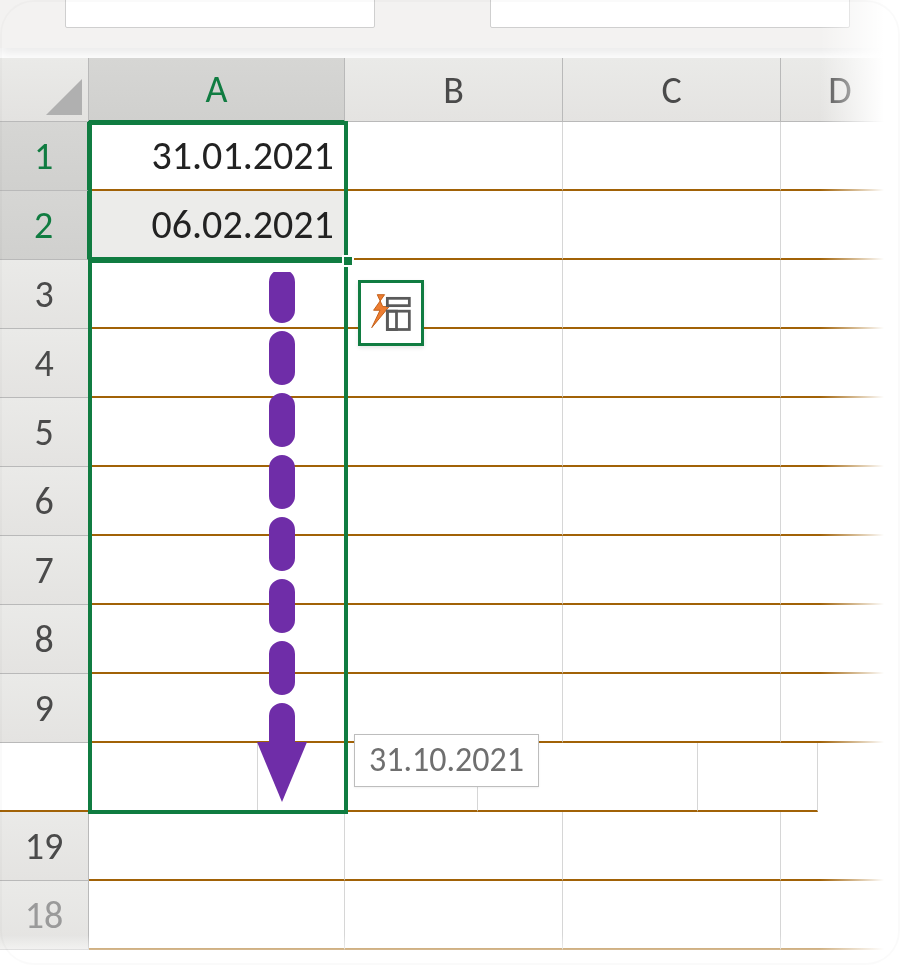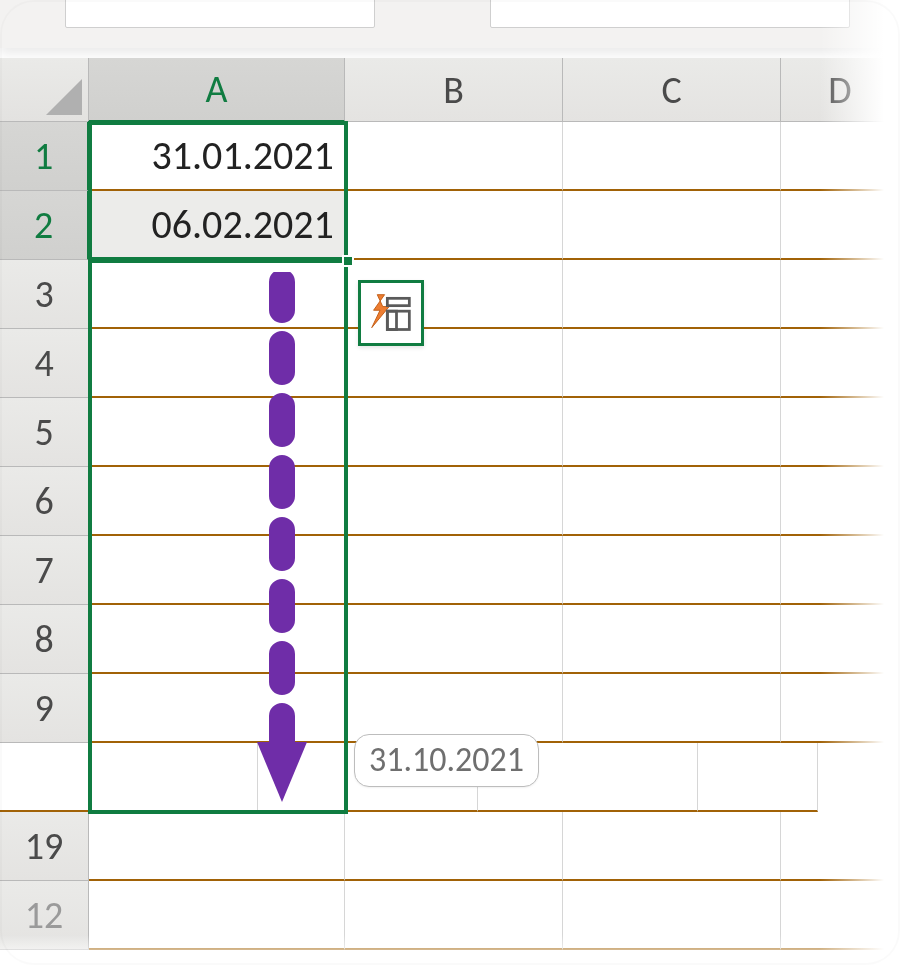--- a/index.html
+++ b/index.html
@@ -270,21 +270,21 @@
       <div class="cell colD"></div>
     </div>
     <div class="row">
       <div class="row-head">19</div>
       <div class="cell colA"></div>
       <div class="cell colB"></div>
       <div class="cell colC"></div>
       <div class="cell colD"></div>
     </div>
     <div class="row">
-      <div class="row-head" style="color:#9a9a9a;">12</div>
+      <div class="row-head" style="color:#9a9a9a;">18</div>
       <div class="cell colA"></div>
       <div class="cell colB"></div>
       <div class="cell colC"></div>
       <div class="cell colD"></div>
     </div>
   </div>
 
   <div class="sel-a1a2" style="left:88px; top:63px; width:260px; height:140px;"></div>
   <div class="drag-range" style="left:88px; top:201px; width:260px; height:555px;"></div>
   <div class="fill-handle" style="left:342px; top:197px;"></div>
@@ -293,21 +293,21 @@
      <span>
        <svg viewBox="0 0 48 48">
          <polygon points="9,4 17,4 5,21 12,21 3,40 22,17 15,17" fill="#ed7d31" stroke="#c05a12" stroke-width="1"></polygon>
          <rect x="20" y="8" width="24" height="8" fill="none" stroke="#5a5a5a" stroke-width="3"></rect>
          <rect x="20" y="22" width="24" height="20" fill="none" stroke="#5a5a5a" stroke-width="3"></rect>
          <rect x="20" y="22" width="10" height="20" fill="none" stroke="#5a5a5a" stroke-width="3"></rect>
        </svg>
      </span>
   </div>
 
-  <div class="fill-tip" style="left:354px; top:676px;border-radius:15px;">31.10.2021</div>
+  <div class="fill-tip" style="left:354px; top:676px;">31.10.2021</div>
 
   <div class="arrow" style="left:252px; top:214px; height:540px;">
     <svg viewBox="0 0 60 540" preserveAspectRatio="none">
       <line x1="30" y1="10" x2="30" y2="470" stroke="#6f2da8" stroke-width="26" stroke-linecap="round" stroke-dasharray="28 34"></line>
       <polygon points="5,470 55,470 30,530" fill="#6f2da8"></polygon>
     </svg>
   </div>
 
 </div>
 

